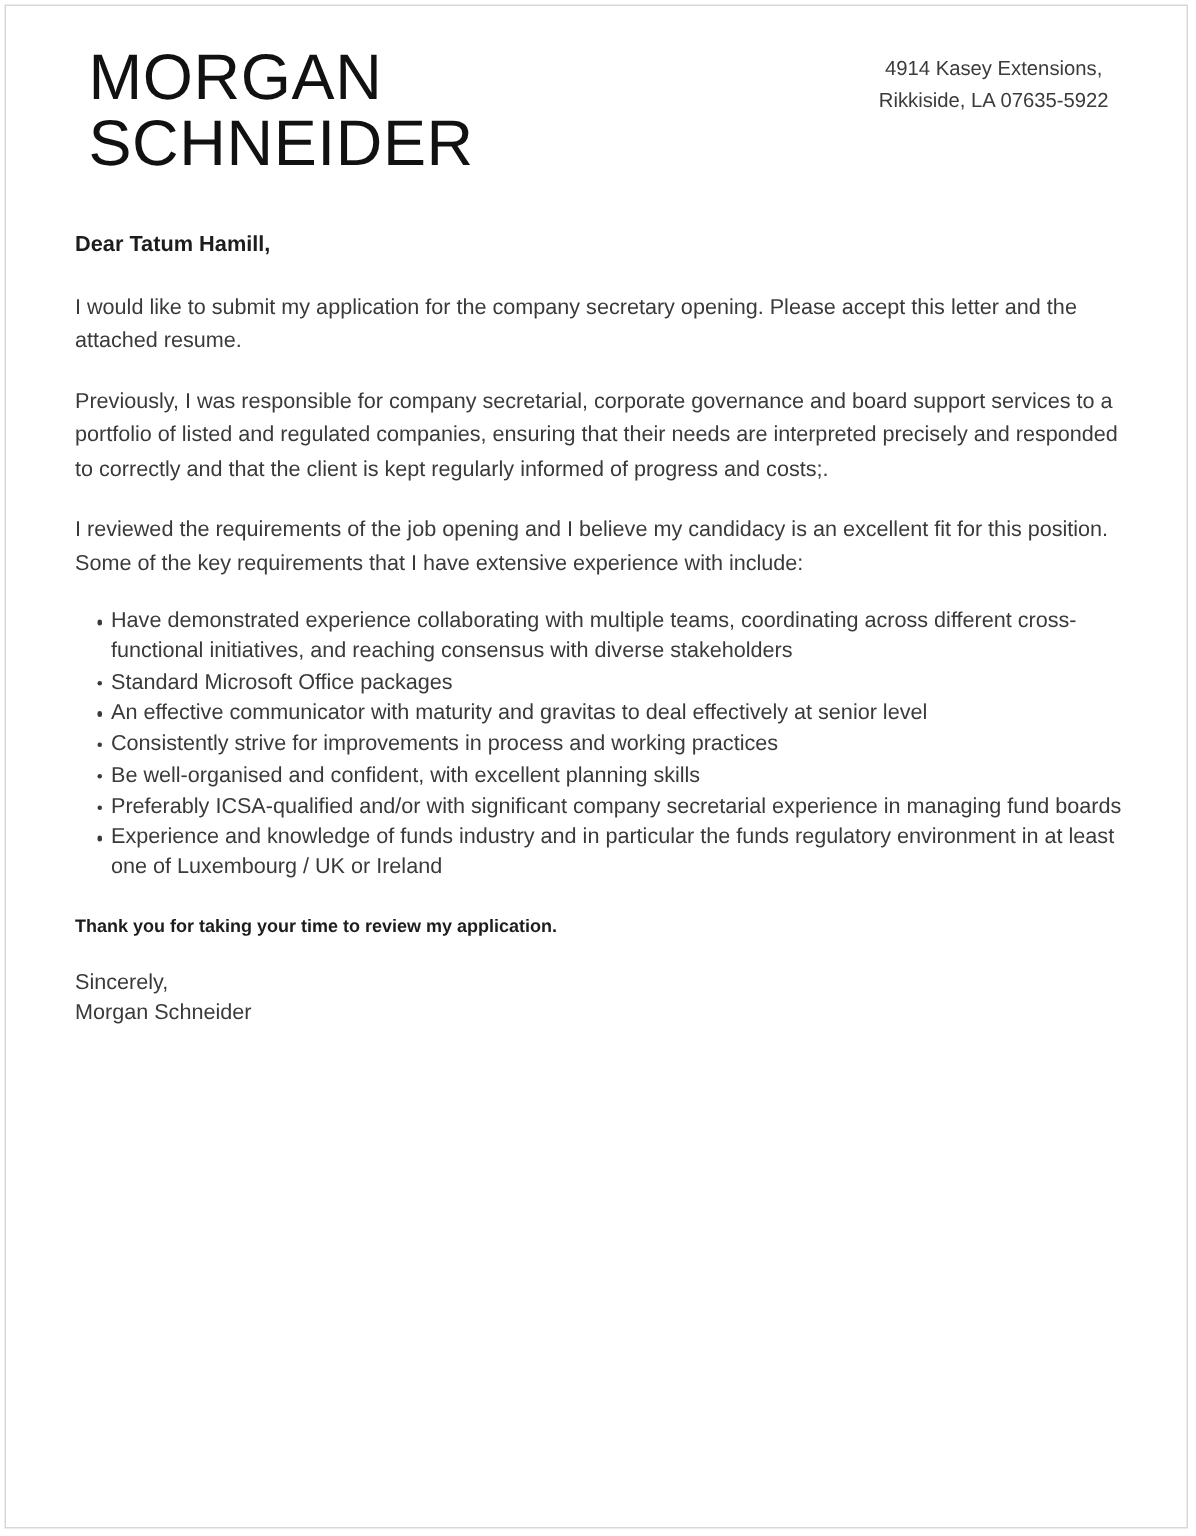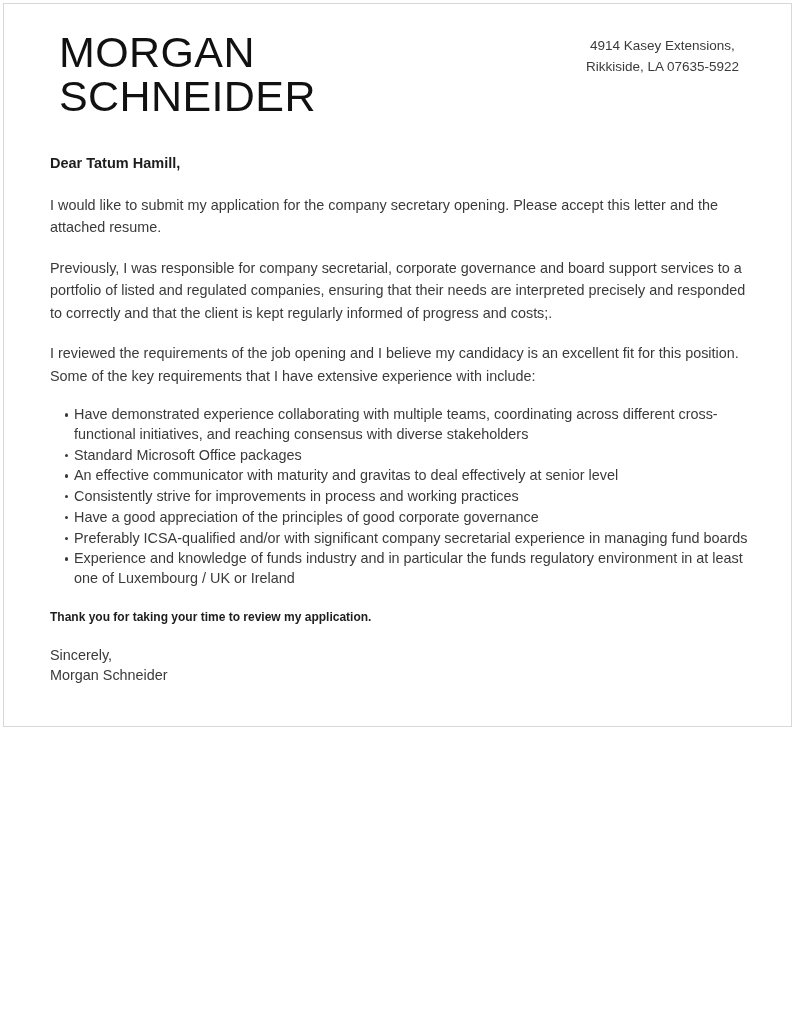--- a/index.html
+++ b/index.html
@@ -13,21 +13,21 @@
     height: 1024px;
     font-family: "Liberation Sans", "DejaVu Sans", sans-serif;
     -webkit-font-smoothing: antialiased;
   }
 
   .page {
     position: absolute;
     left: 3px;
     top: 3px;
     width: 789px;
-    height: 724px;
+    height: 1016px;
     background: #ffffff;
     border: 1px solid #d8d8d8;
     box-sizing: border-box;
     overflow: hidden;
   }
 
   .letter {
     position: absolute;
     left: 0;
     top: 0;
@@ -163,21 +163,21 @@
 
       <p class="para">Previously, I was responsible for company secretarial, corporate governance and board support services to a portfolio of listed and regulated companies, ensuring that their needs are interpreted precisely and responded to correctly and that the client is kept regularly informed of progress and costs;.</p>
 
       <p class="para">I reviewed the requirements of the job opening and I believe my candidacy is an excellent fit for this position. Some of the key requirements that I have extensive experience with include:</p>
 
       <ul class="bullets">
         <li>Have demonstrated experience collaborating with multiple teams, coordinating across different cross-functional initiatives, and reaching consensus with diverse stakeholders</li>
         <li>Standard Microsoft Office packages</li>
         <li>An effective communicator with maturity and gravitas to deal effectively at senior level</li>
         <li>Consistently strive for improvements in process and working practices</li>
-        <li>Have a good appreciation of the principles of good corporate governance</li>
+        <li>Be well-organised and confident, with excellent planning skills</li>
         <li>Preferably ICSA-qualified and/or with significant company secretarial experience in managing fund boards</li>
         <li>Experience and knowledge of funds industry and in particular the funds regulatory environment in at least one of Luxembourg / UK or Ireland</li>
       </ul>
 
       <p class="closing-bold">Thank you for taking your time to review my application.</p>
 
       <div class="signoff">
         <span>Sincerely,</span>
         <span>Morgan Schneider</span>
       </div>

